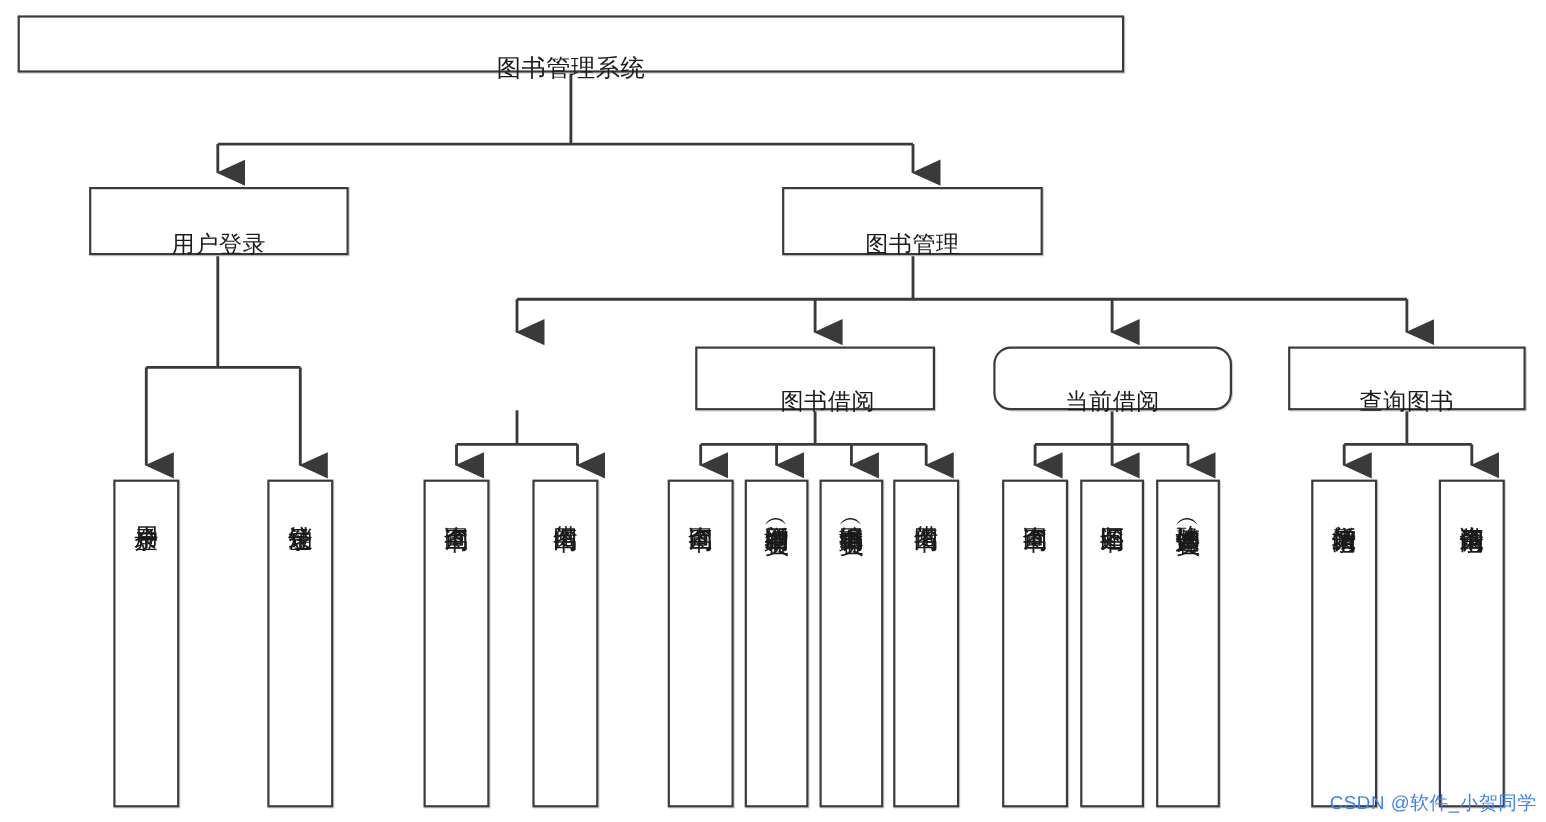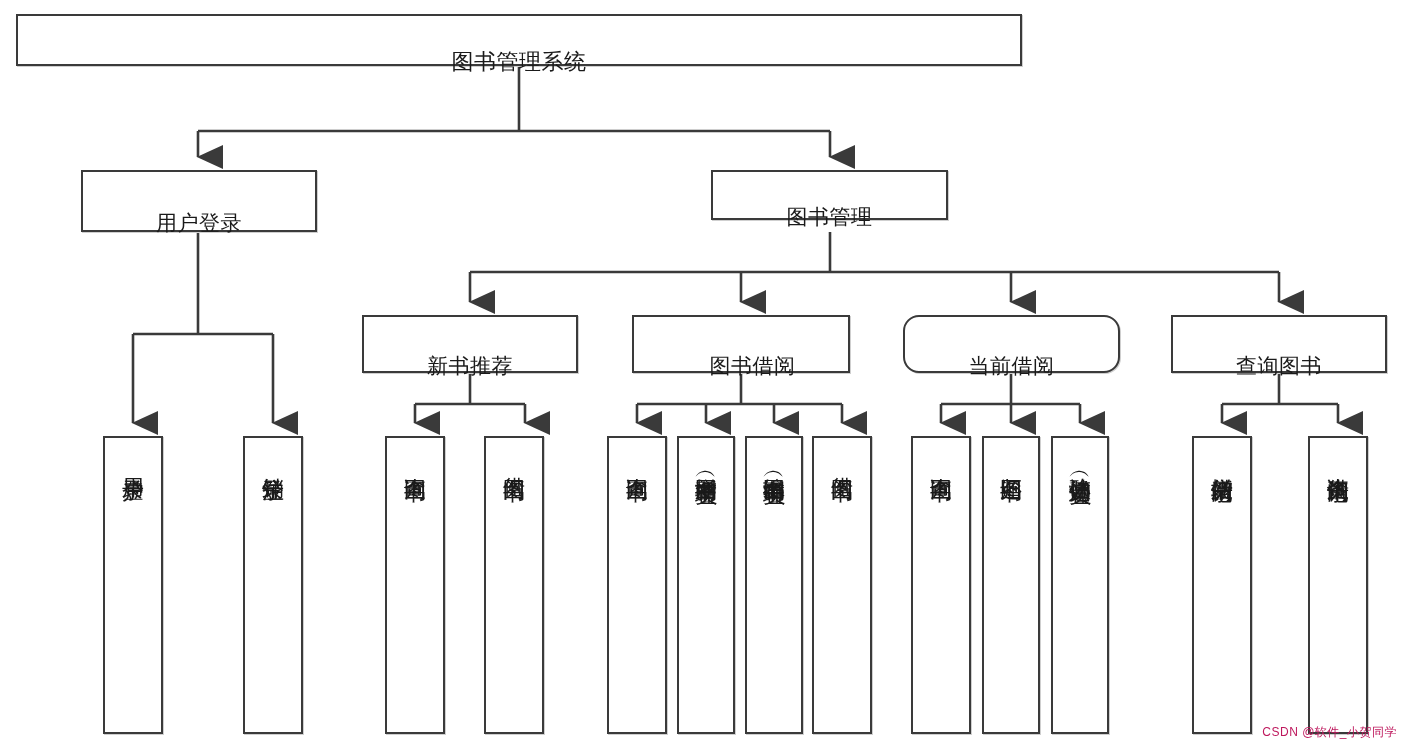--- a/index.html
+++ b/index.html
@@ -59,22 +59,22 @@
     text-orientation: upright;
     font-size: 22px;
     line-height: 1.18;
     letter-spacing: 1px;
     white-space: nowrap;
   }
   .watermark {
     position: absolute;
     right: 8px;
     bottom: 6px;
-    font-size: 12px;
-    color: #be185d;
+    font-size: 17px;
+    color: #3b82f6;
     letter-spacing: 0.5px;
     white-space: nowrap;
   }
 </style>
 </head>
 <body>
 
 <div id="canvas">
 
   <svg id="wires" viewBox="0 0 1405 747">
@@ -128,27 +128,24 @@
     </g>
   </svg>
 
   <div class="node root horiz" style="left:16px; top:14px; width:1006px; height:52px;">
     <span class="lbl">图书管理系统</span>
   </div>
 
   <div class="node horiz" style="left:81px; top:170px; width:236px; height:62px;">
     <span class="lbl">用户登录</span>
   </div>
-  <div class="node horiz" style="left:711px; top:170px; width:237px; height:50px;">
+  <div class="node horiz" style="left:711px; top:170px; width:237px; height:62px;">
     <span class="lbl">图书管理</span>
   </div>
 
-  <div class="node horiz" style="left:362px; top:315px; width:216px; height:58px;">
-    <span class="lbl">新书推荐</span>
-  </div>
   <div class="node horiz" style="left:632px; top:315px; width:218px; height:58px;padding-left:23px;">
     <span class="lbl">图书借阅</span>
   </div>
   <div class="node horiz" style="left:903px; top:315px; width:217px; height:58px;border-radius:16px;">
     <span class="lbl">当前借阅</span>
   </div>
   <div class="node horiz" style="left:1171px; top:315px; width:216px; height:58px;">
     <span class="lbl">查询图书</span>
   </div>
 

